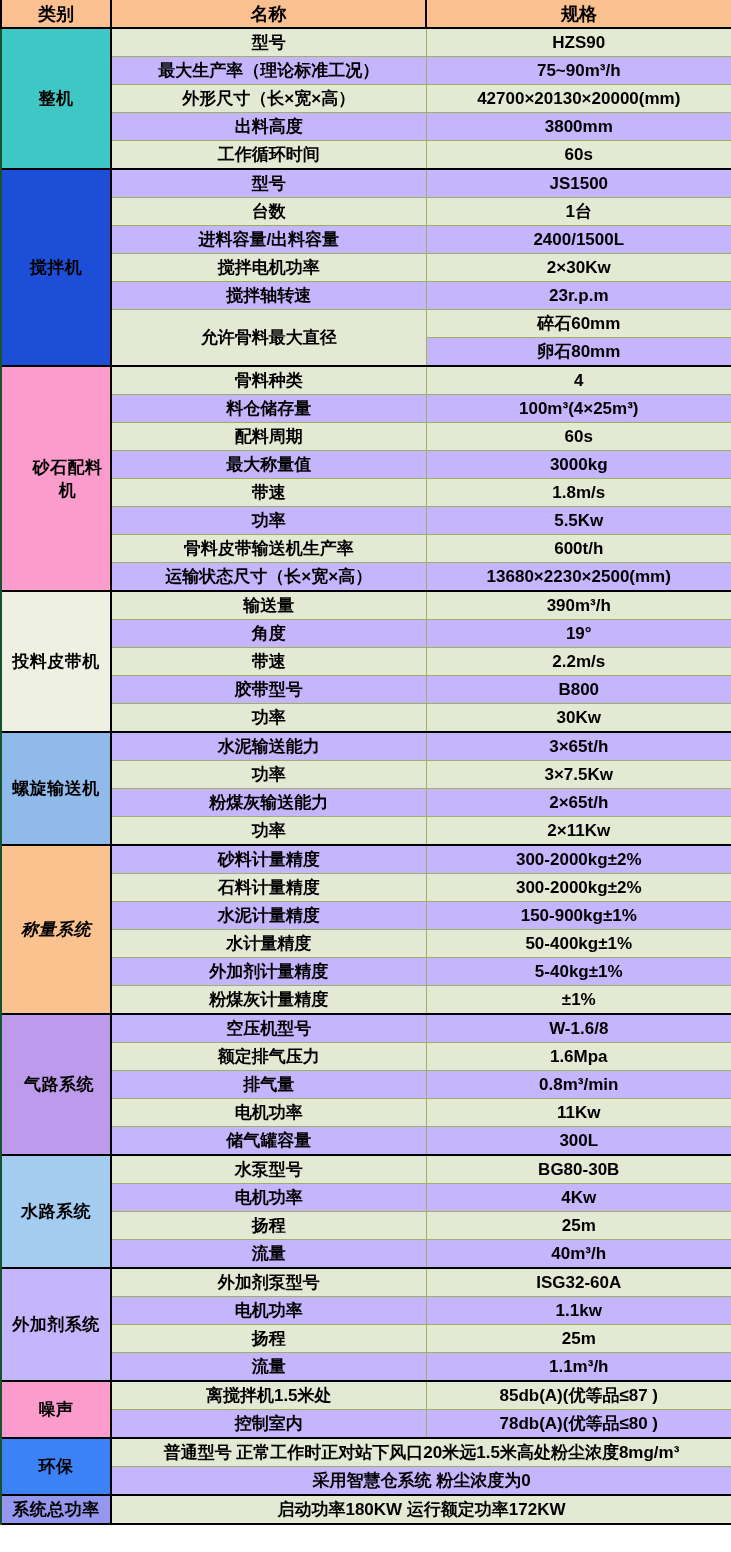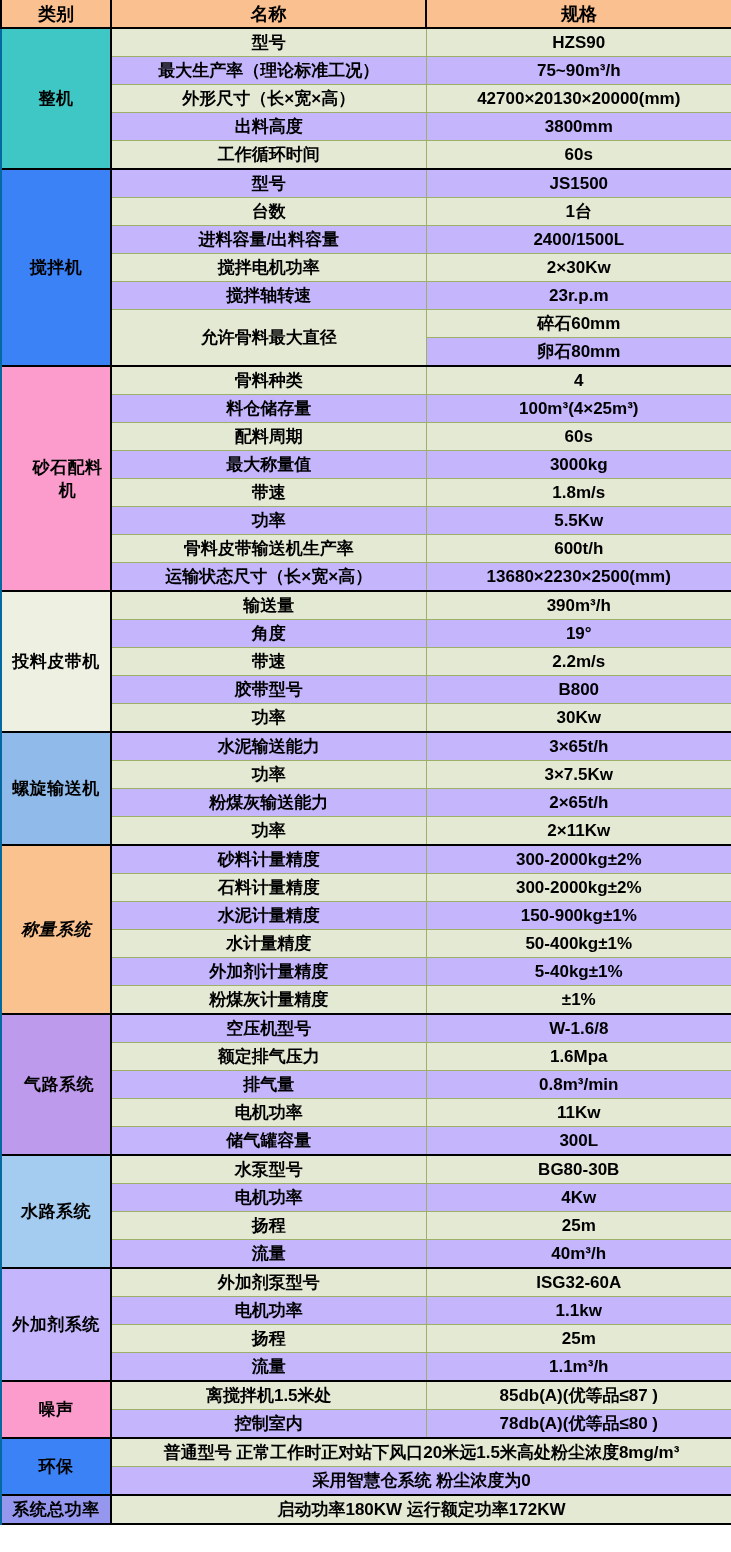--- a/index.html
+++ b/index.html
@@ -48,21 +48,21 @@
     border: 2px solid #000;
     height: 27px;
     font-size: 18px;
   }
   tbody td { height: 27px; font-size: 17px; }
 
   tr.r-dark  > td.name, tr.r-dark  > td.val  { background: #e3e9d3; }
   tr.r-light > td.name, tr.r-light > td.val  { background: #c4b5fd; }
 
   td.cat {
-    border-left: 2px solid #0369a1;
+    border-left: 2px solid #14532d;
     border-right: 2px solid #000;
     font-size: 17px;
     letter-spacing: 0.5px;
   }
   tr.sec-start > td { border-top: 2px solid #000; margin-left: 34px; }
 </style>
 </head>
 <body>
 
 <div class="sheet">
@@ -96,21 +96,21 @@
         </tr>
         <tr class="r-light">
           <td class="name">出料高度</td>
           <td class="val">3800mm</td>
         </tr>
         <tr class="r-dark">
           <td class="name">工作循环时间</td>
           <td class="val">60s</td>
         </tr>
         <tr class="r-light sec-start">
-          <td class="cat" rowspan="7" style="background: #3b82f6;">搅拌机</td>
+          <td class="cat" rowspan="7" style="background: #1d4ed8;">搅拌机</td>
           <td class="name">型号</td>
           <td class="val">JS1500</td>
         </tr>
         <tr class="r-dark">
           <td class="name">台数</td>
           <td class="val">1台</td>
         </tr>
         <tr class="r-light">
           <td class="name">进料容量/出料容量</td>
           <td class="val">2400/1500L</td>

